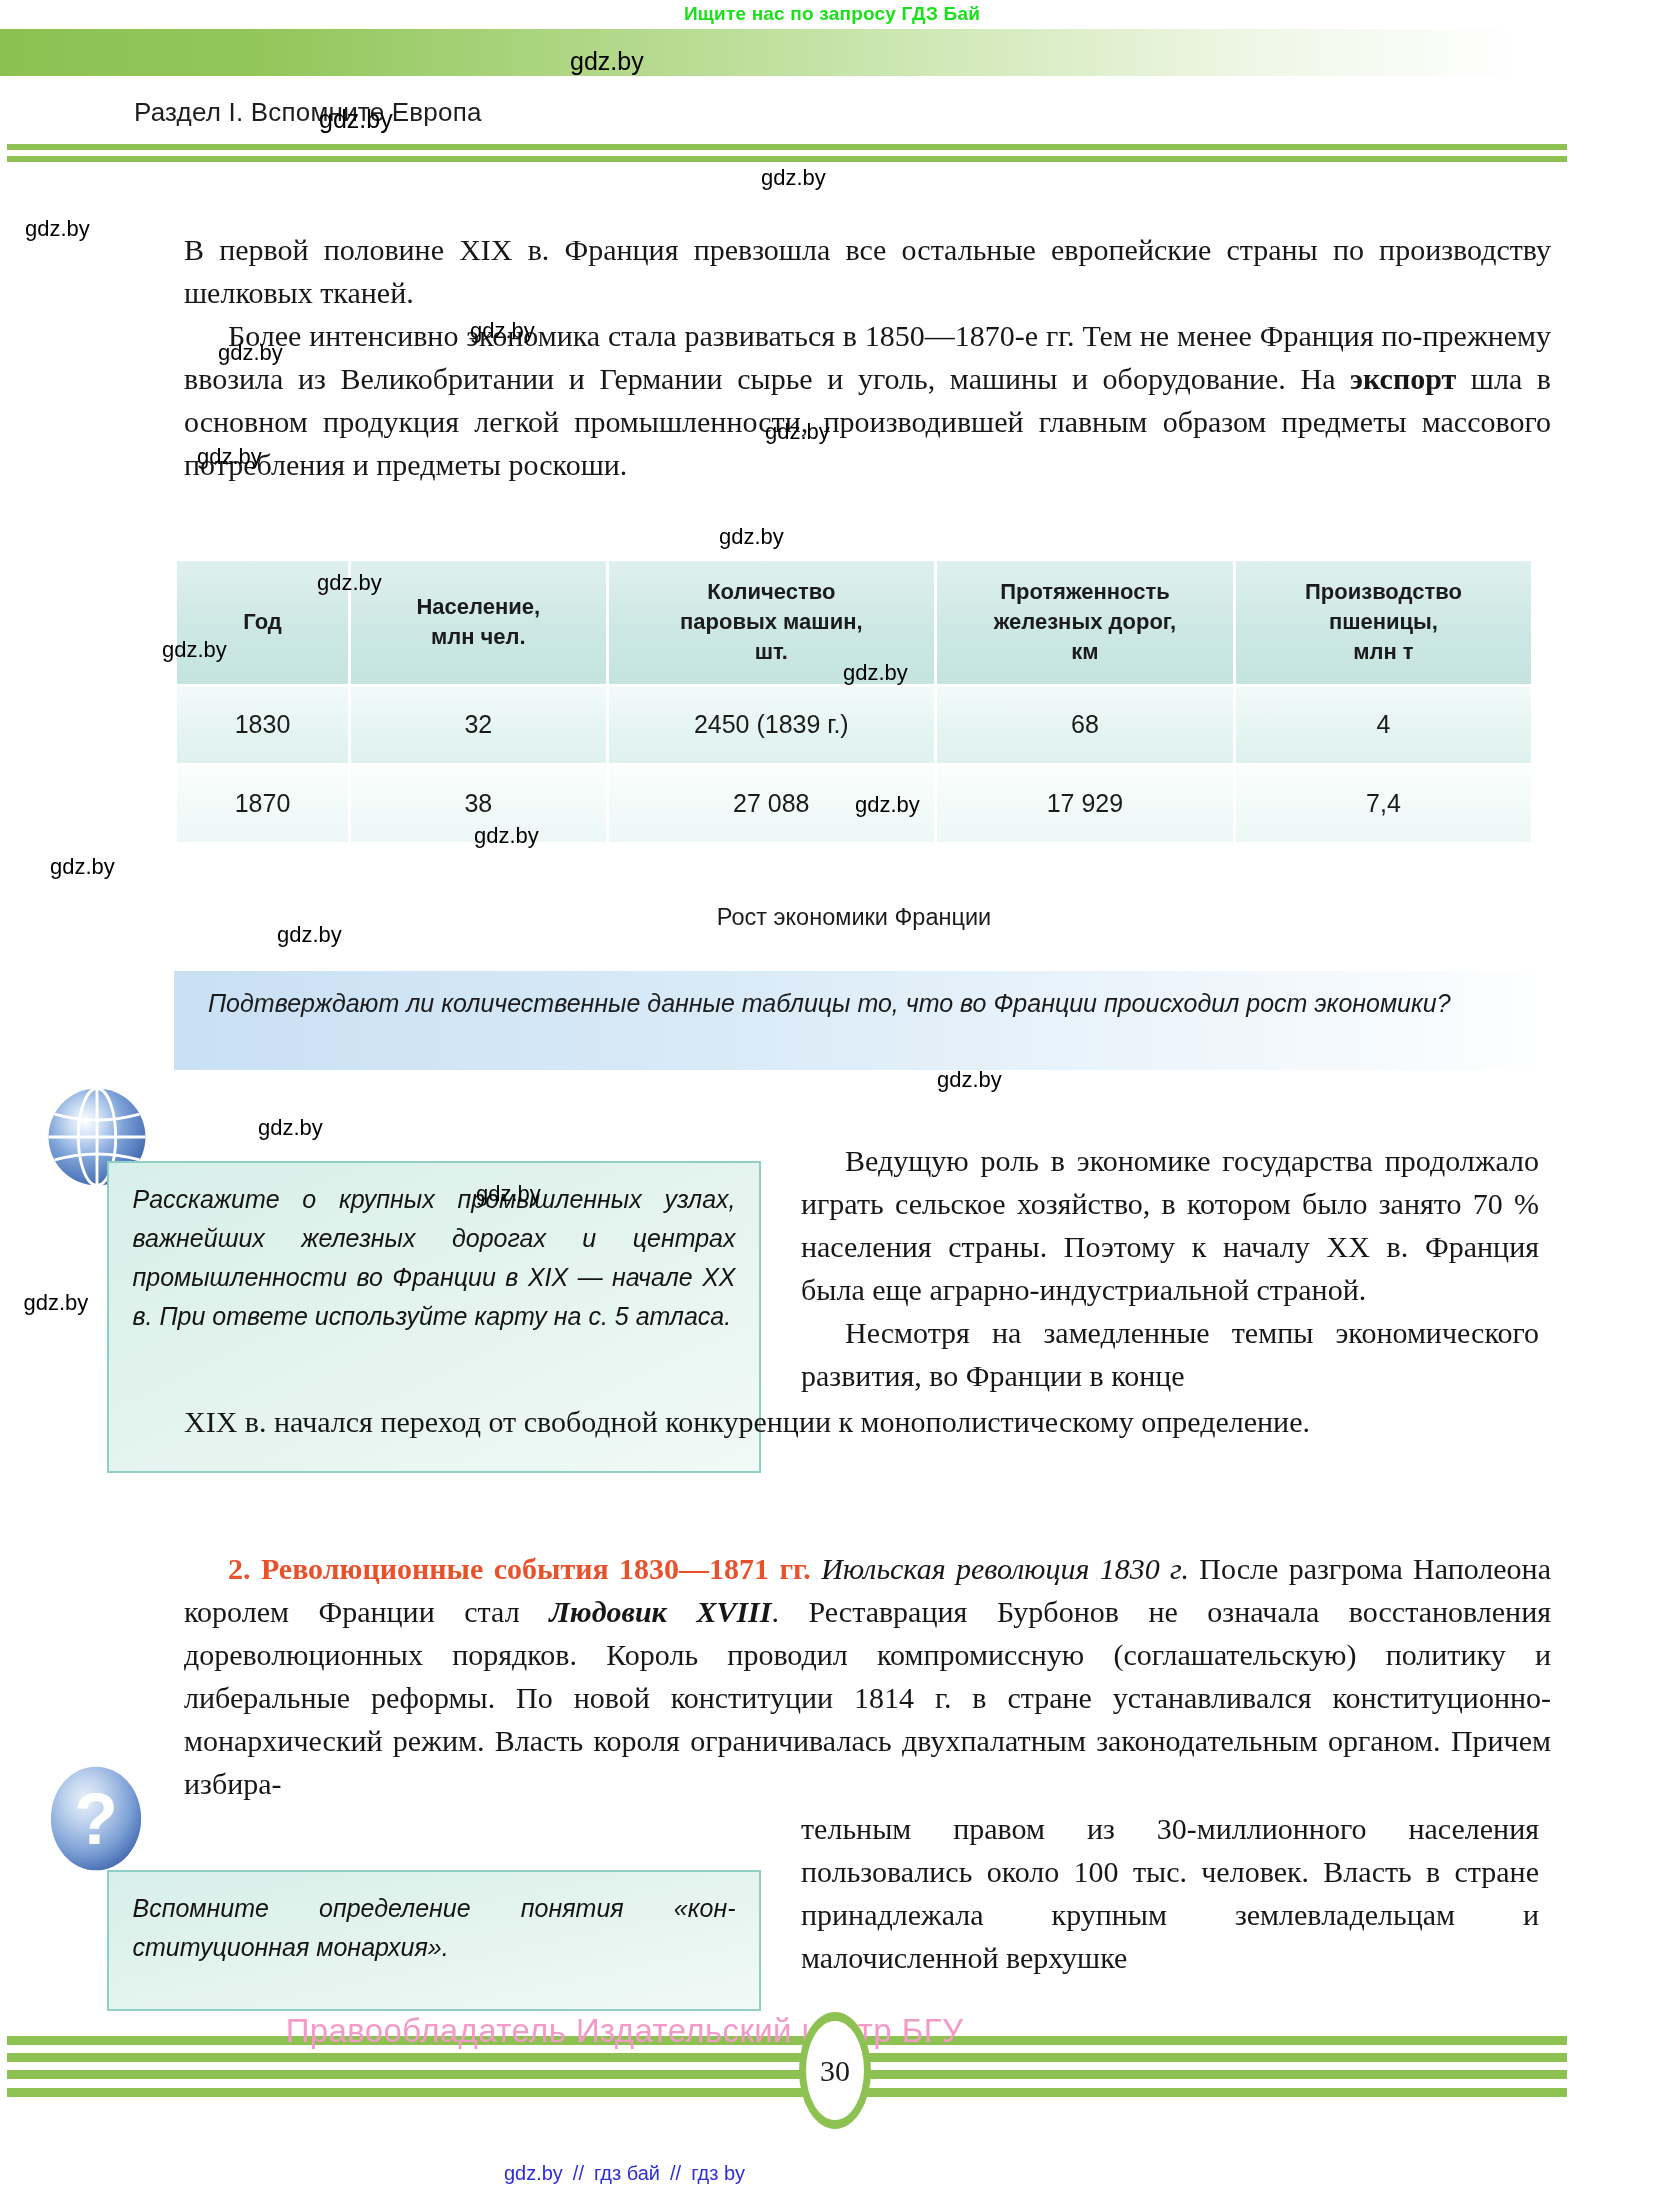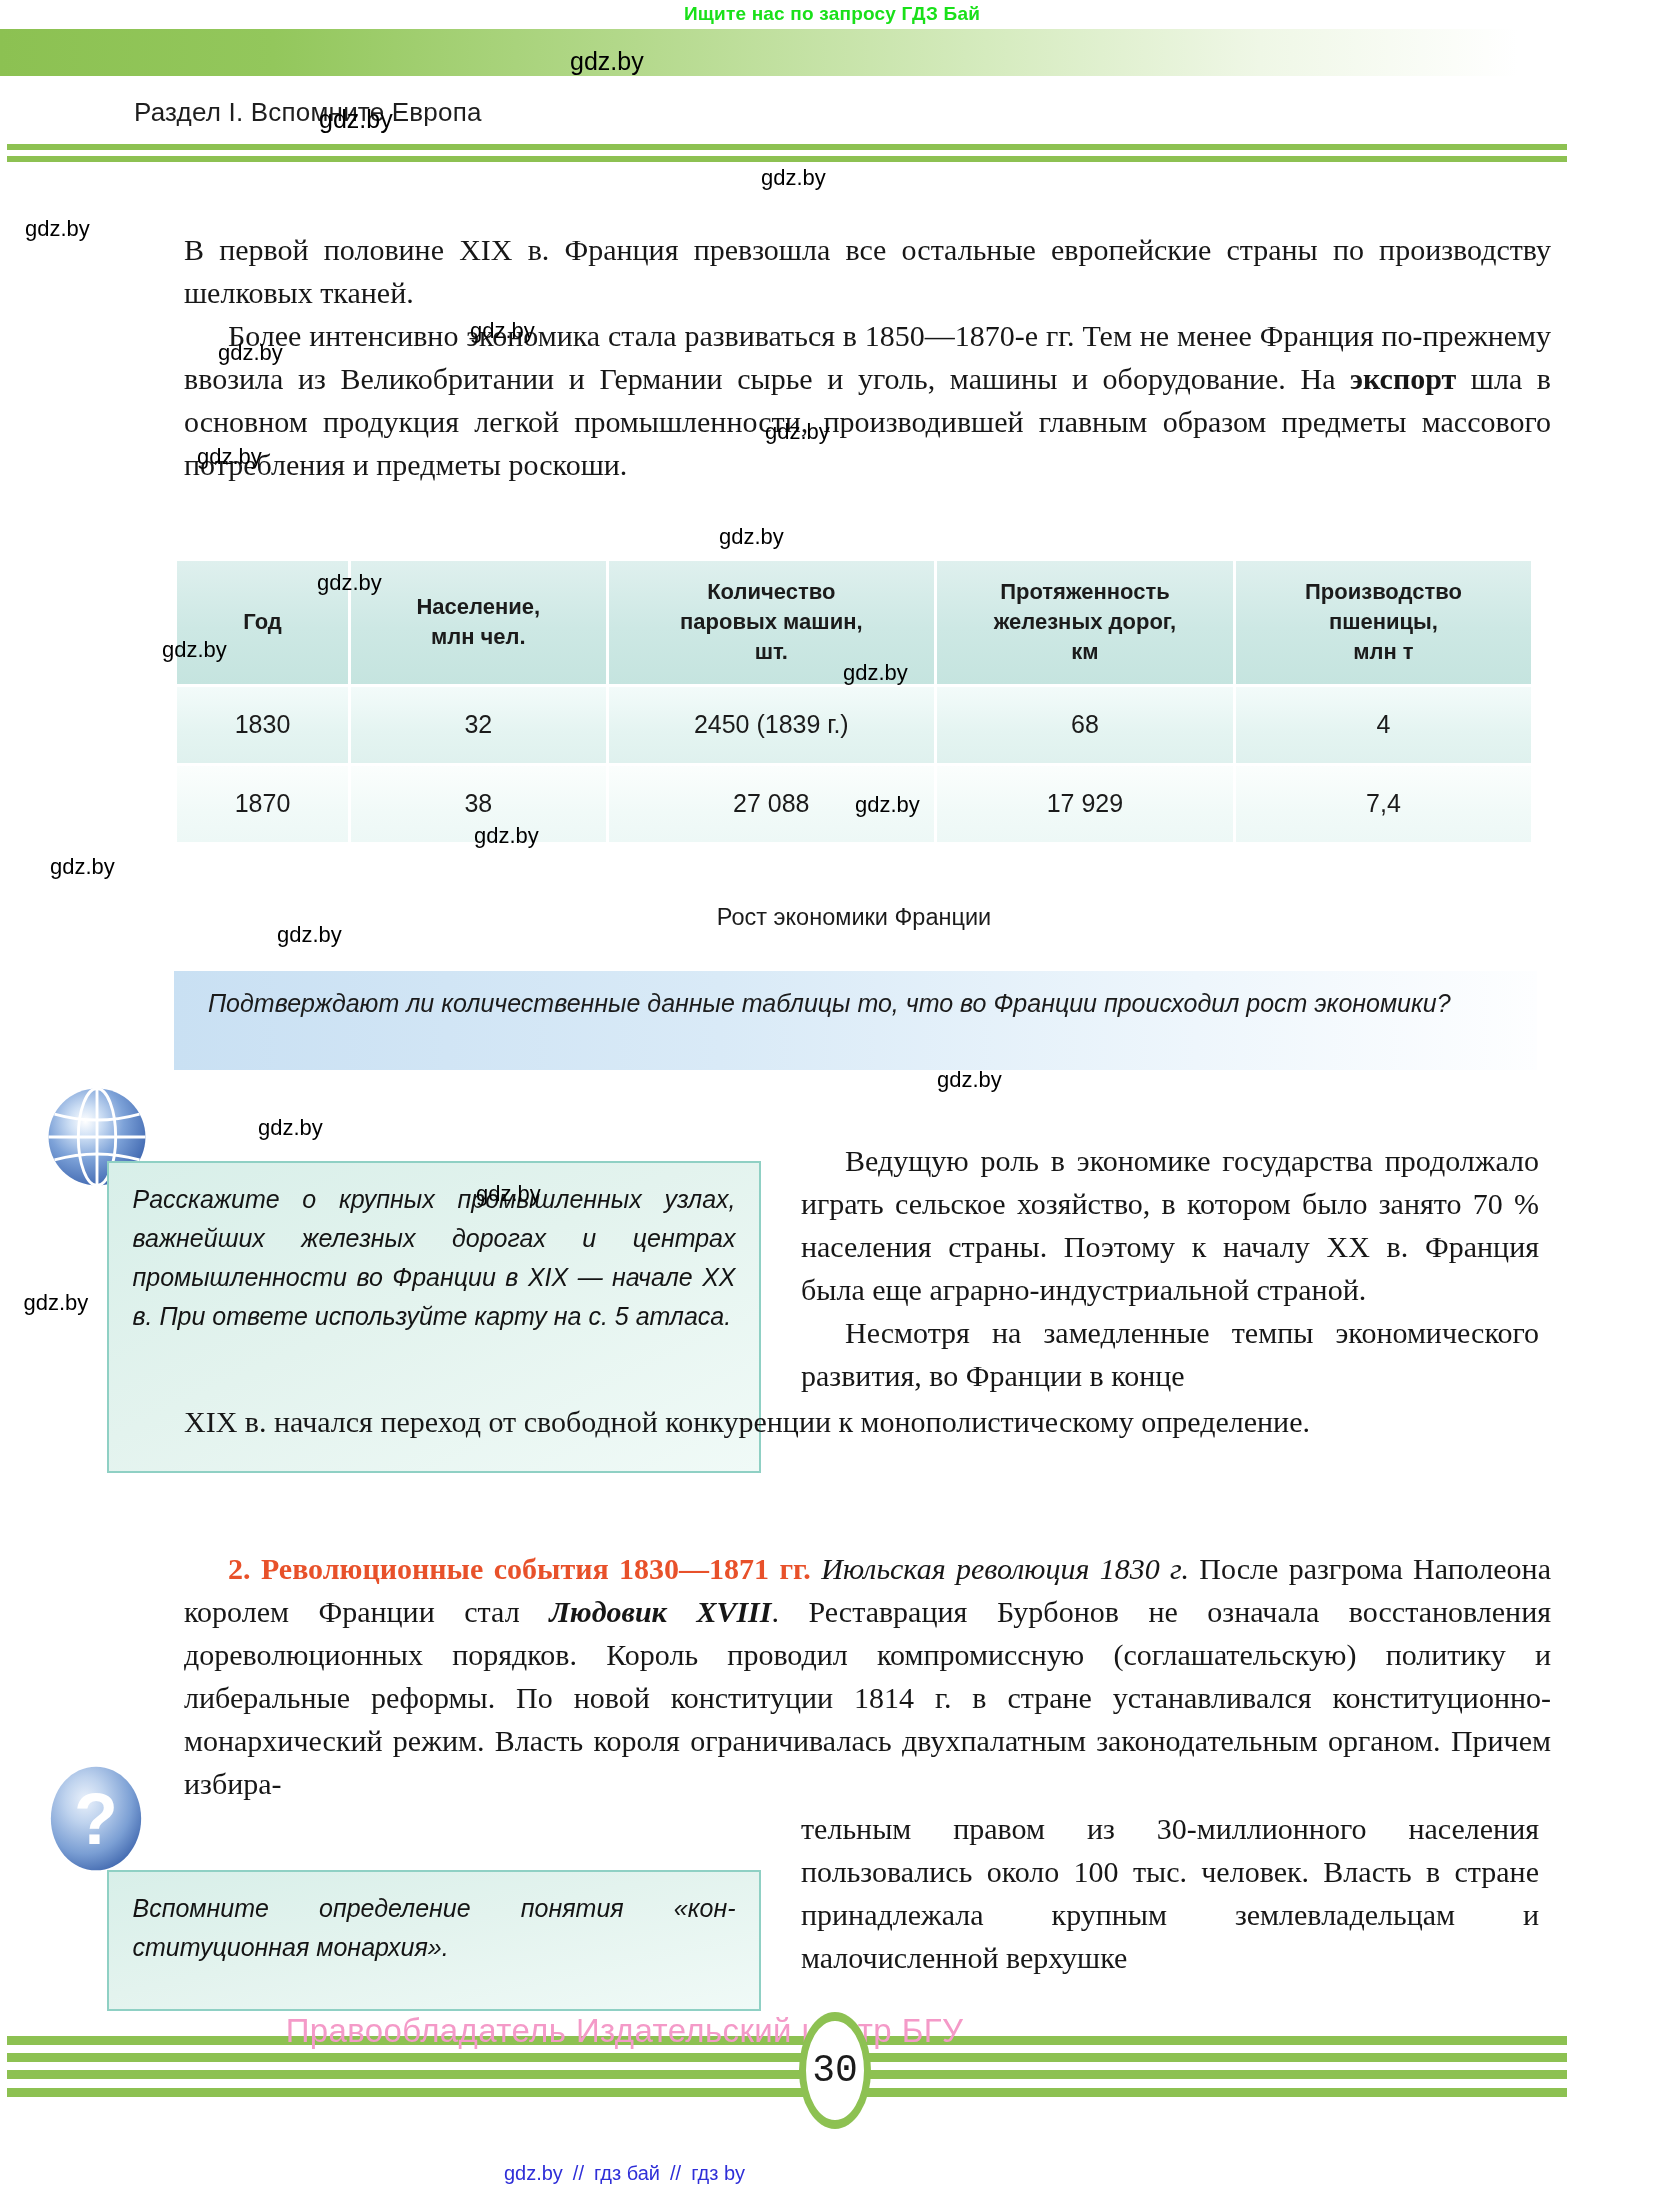--- a/index.html
+++ b/index.html
@@ -244,22 +244,22 @@
     border-radius: 50%;
     background: #ffffff;
     border: 3.4px solid #8dc152;
   }
   .page-num {
     position: absolute;
     inset: 0;
     display: flex;
     align-items: center;
     justify-content: center;
-    font-family: Liberation Mono, monospace;
-    font-size: 38px;
+    font-family: Liberation Serif, serif;
+    font-size: 30px;
     color: #1b1b1b;
   }
 
   
   .copyright-overlay {
     position: absolute;
     top: 2012px;
     left: 0;
     width: 1249px;
     text-align: center;

